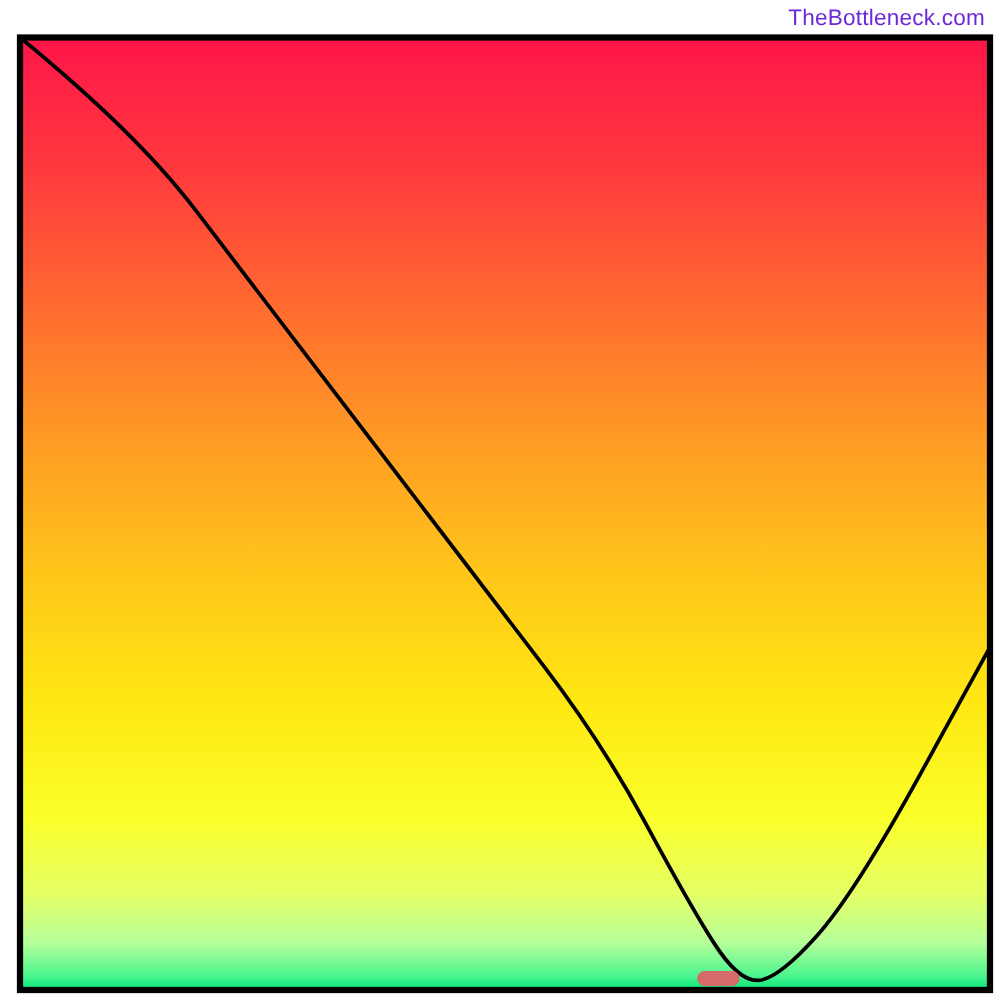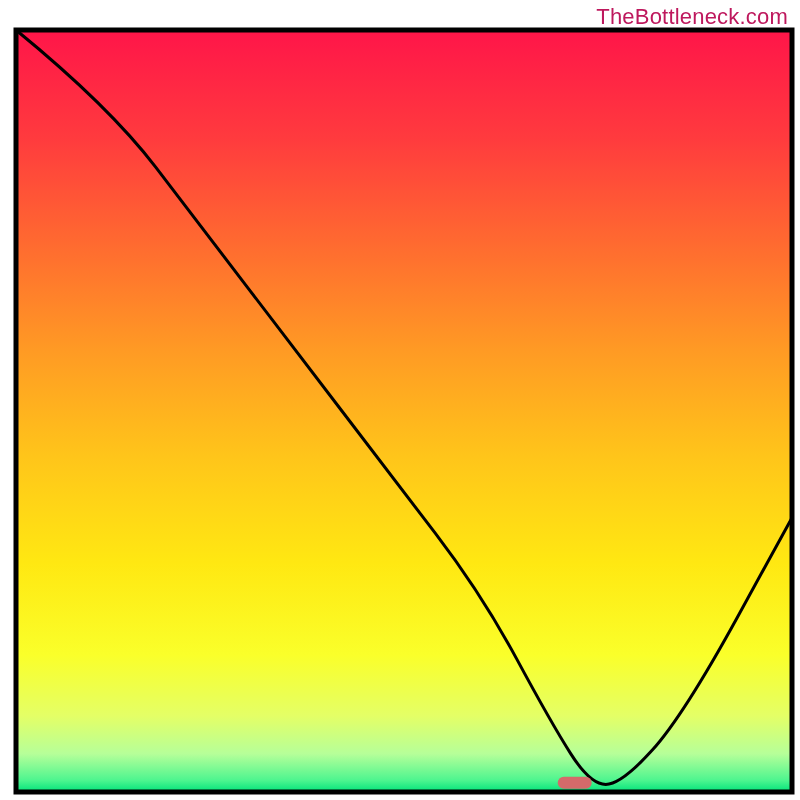--- a/index.html
+++ b/index.html
@@ -13,22 +13,22 @@
   }
   .chart-outer {
     position: relative;
     width: 800px;
     height: 800px;
   }
   .watermark {
     position: absolute;
     top: 4px;
     right: 12px;
-    color: #be185d;
-    font-size: 22px;
+    color: #6d28d9;
+    font-size: 18px;
     font-weight: 500;
     letter-spacing: 0.2px;
     z-index: 5;
     user-select: none;
   }
   svg.plot {
     position: absolute;
     left: 0;
     top: 0;
   }

